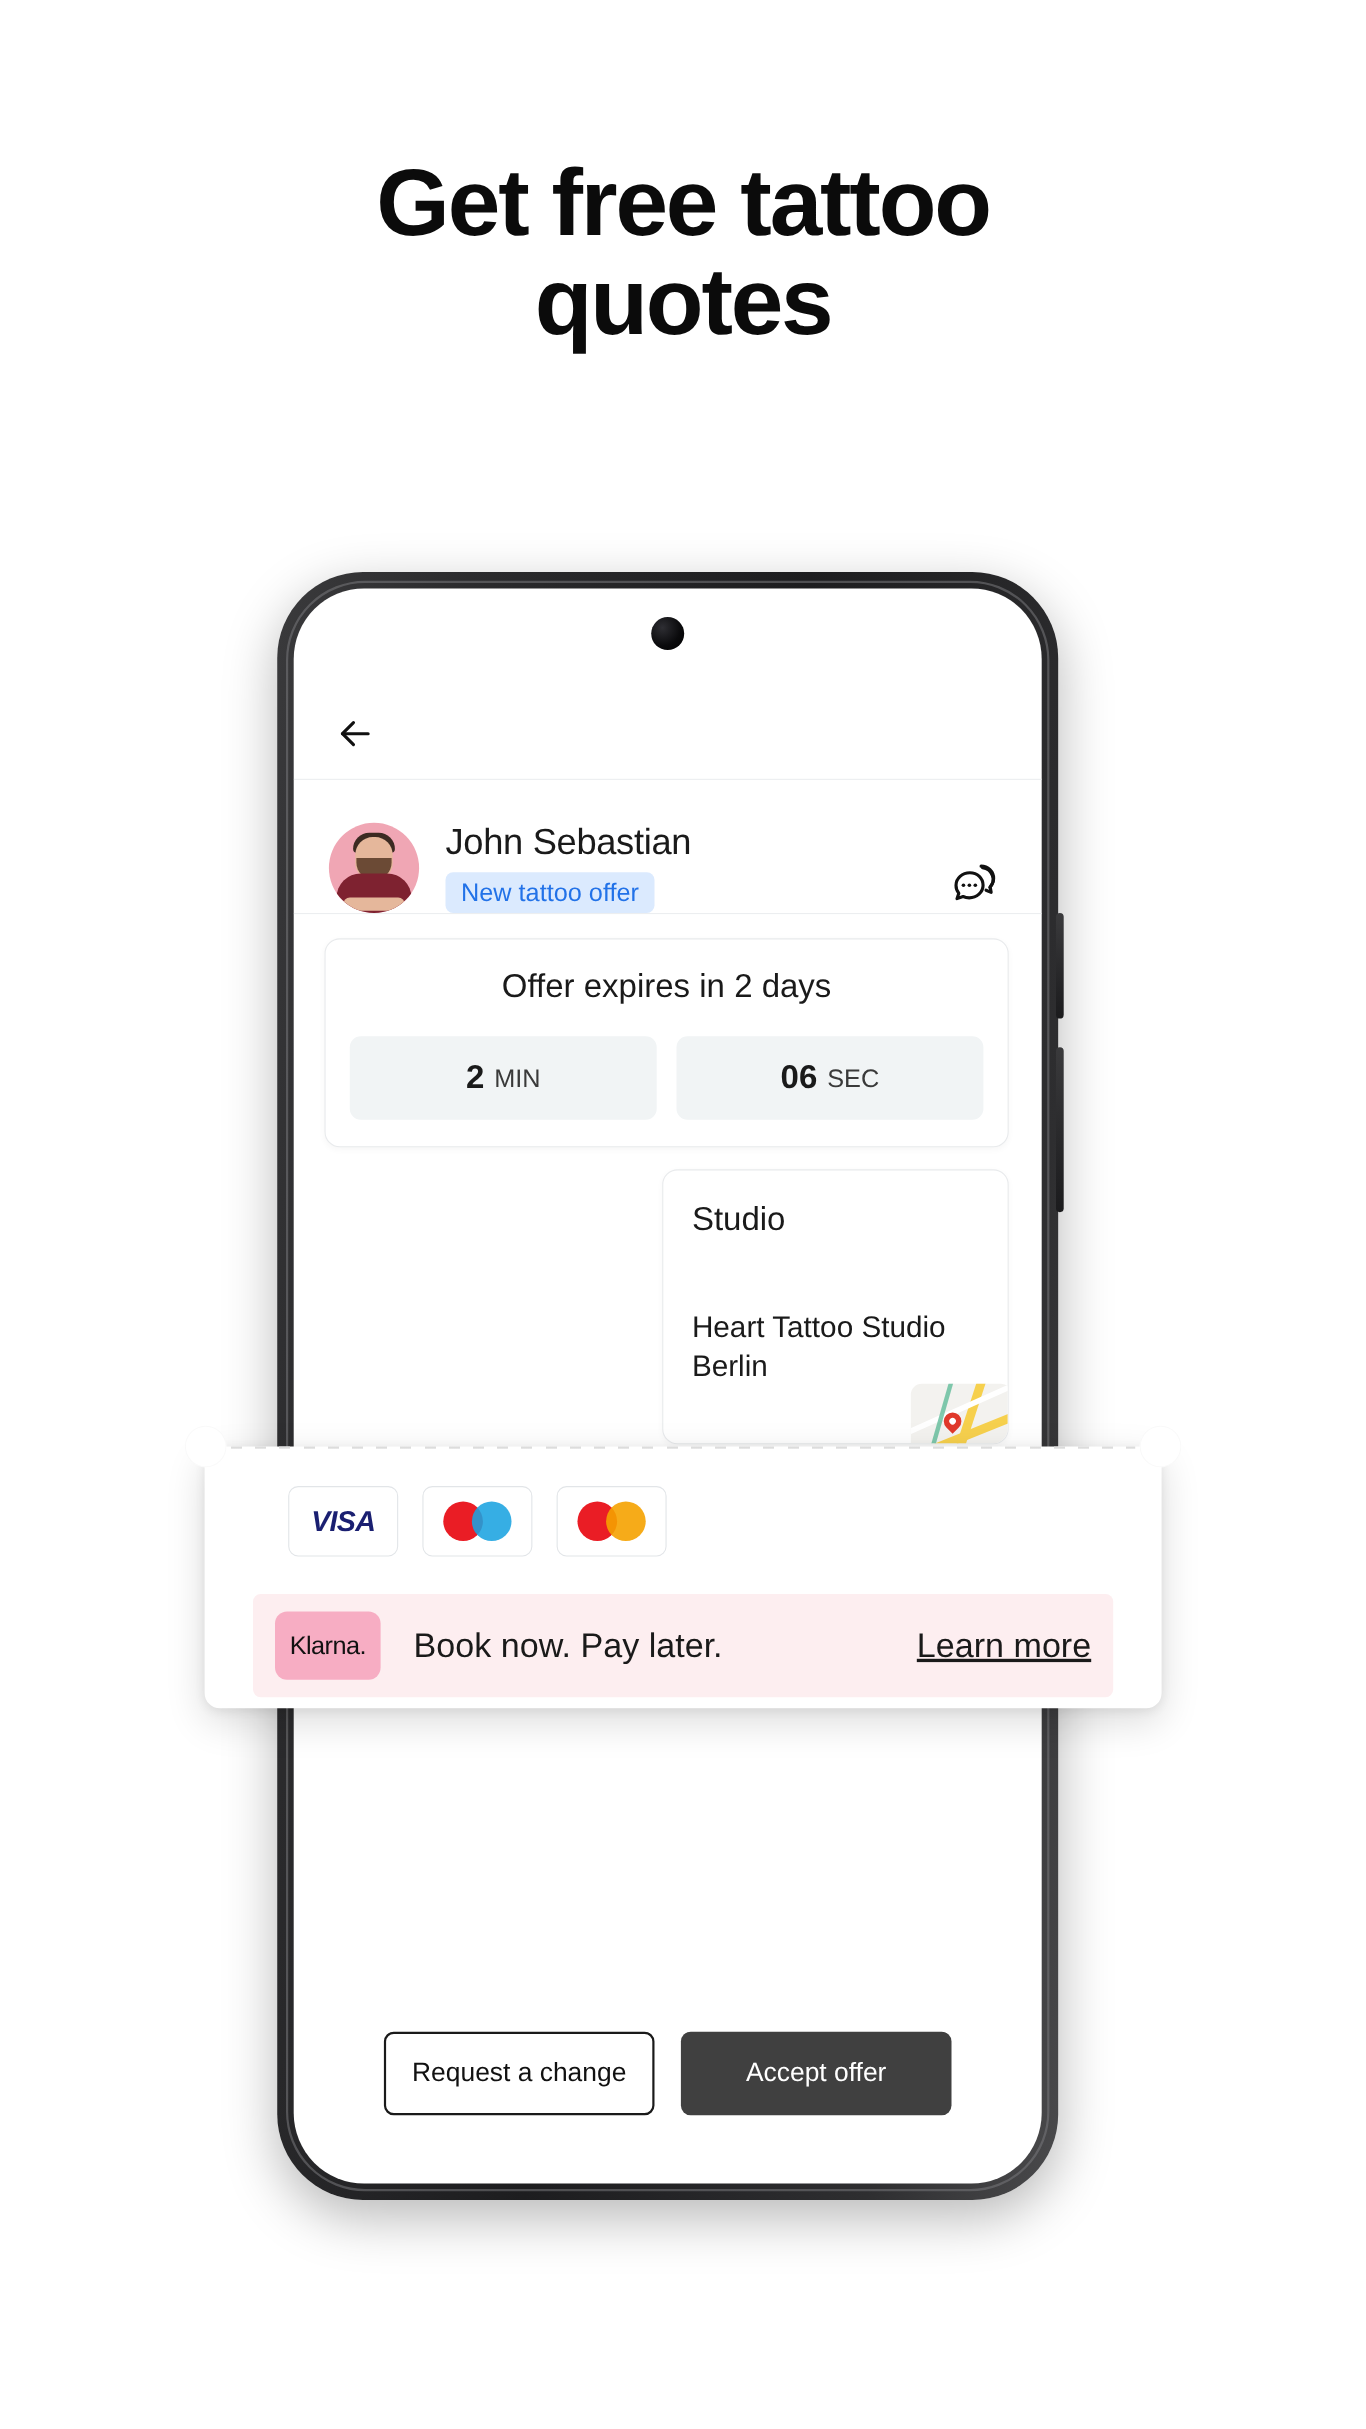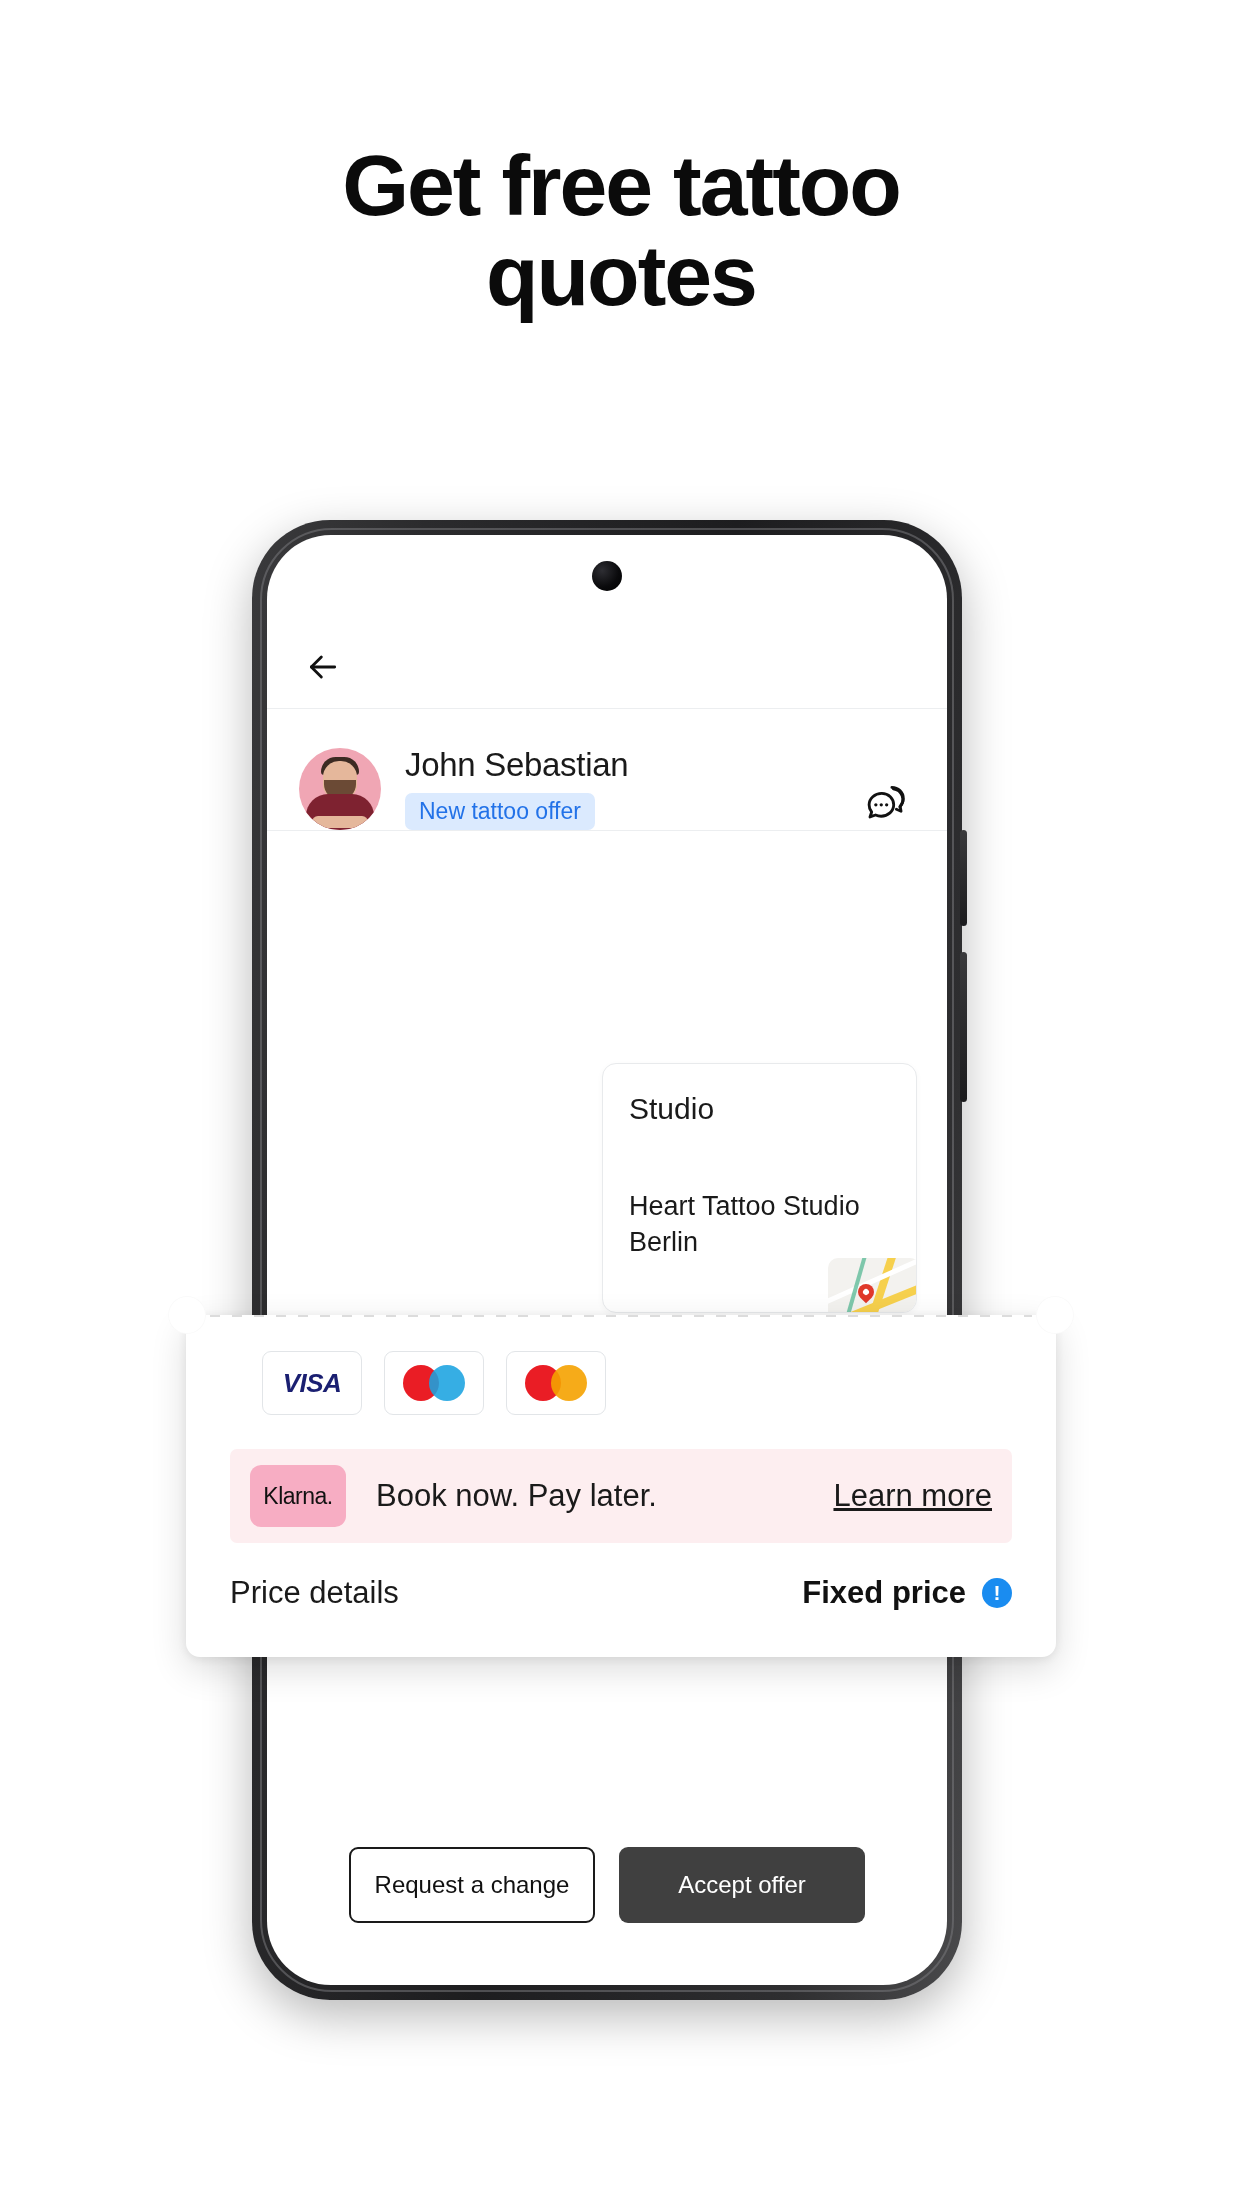--- a/index.html
+++ b/index.html
@@ -252,20 +252,33 @@
             <path d="M21.5 8.5a7.2 7.2 0 0 1 4.4 12.1"></path>
             <path d="M20.6 7.6c4.2 0 7.6 3.3 7.6 7.4 0 2-.8 3.8-2.1 5.1l.6 3.4-3.1-1.3"></path>
             <path d="M21.8 19.2c0 4.2-3.8 7.6-8.4 7.6-1.3 0-2.6-.3-3.7-.8L6 27.3l1.1-3.3a7.2 7.2 0 0 1-1.7-4.8c0-4.2 3.8-7.6 8.4-7.6s8 3.4 8 7.6z"></path>
             <circle cx="9.9" cy="19.2" r="1.1" fill="#111" stroke="none"></circle>
             <circle cx="13.5" cy="19.2" r="1.1" fill="#111" stroke="none"></circle>
             <circle cx="17.1" cy="19.2" r="1.1" fill="#111" stroke="none"></circle>
           </svg>
         </div>
       </div>
 
+      <div class="offer-card">
+        <div class="offer-title">Offer expires in 2 days</div>
+        <div class="countdown">
+          <div class="cd-chip">
+            <span class="cd-num">2</span>
+            <span class="cd-unit">MIN</span>
+          </div>
+          <div class="cd-chip">
+            <span class="cd-num">06</span>
+            <span class="cd-unit">SEC</span>
+          </div>
+        </div>
+      </div>
 
       <div class="studio-card">
         <div class="studio-label">Studio</div>
         <div class="studio-name">Heart Tattoo Studio Berlin</div>
         <div class="map-thumb">
           <div class="map-road map-r1"></div>
           <div class="map-road map-r2"></div>
           <div class="map-road map-r3"></div>
           <div class="map-green"></div>
           <div class="map-pin"></div>
@@ -308,23 +321,16 @@
       </div>
 
       <div class="klarna-banner">
         <div class="klarna-logo">
           <span class="klarna-word">Klarna.</span>
         </div>
         <div class="klarna-text">Book now. Pay later.</div>
         <div class="klarna-link">Learn more</div>
       </div>
 
-      <div class="price-row">
-        <div class="price-left">Price details</div>
-        <div class="price-right">
-          <div class="price-fixed">Fixed price</div>
-          <div class="info-dot">!</div>
-        </div>
-      </div>
     </div>
   </div>
 
 </div>
 
 </body></html>

